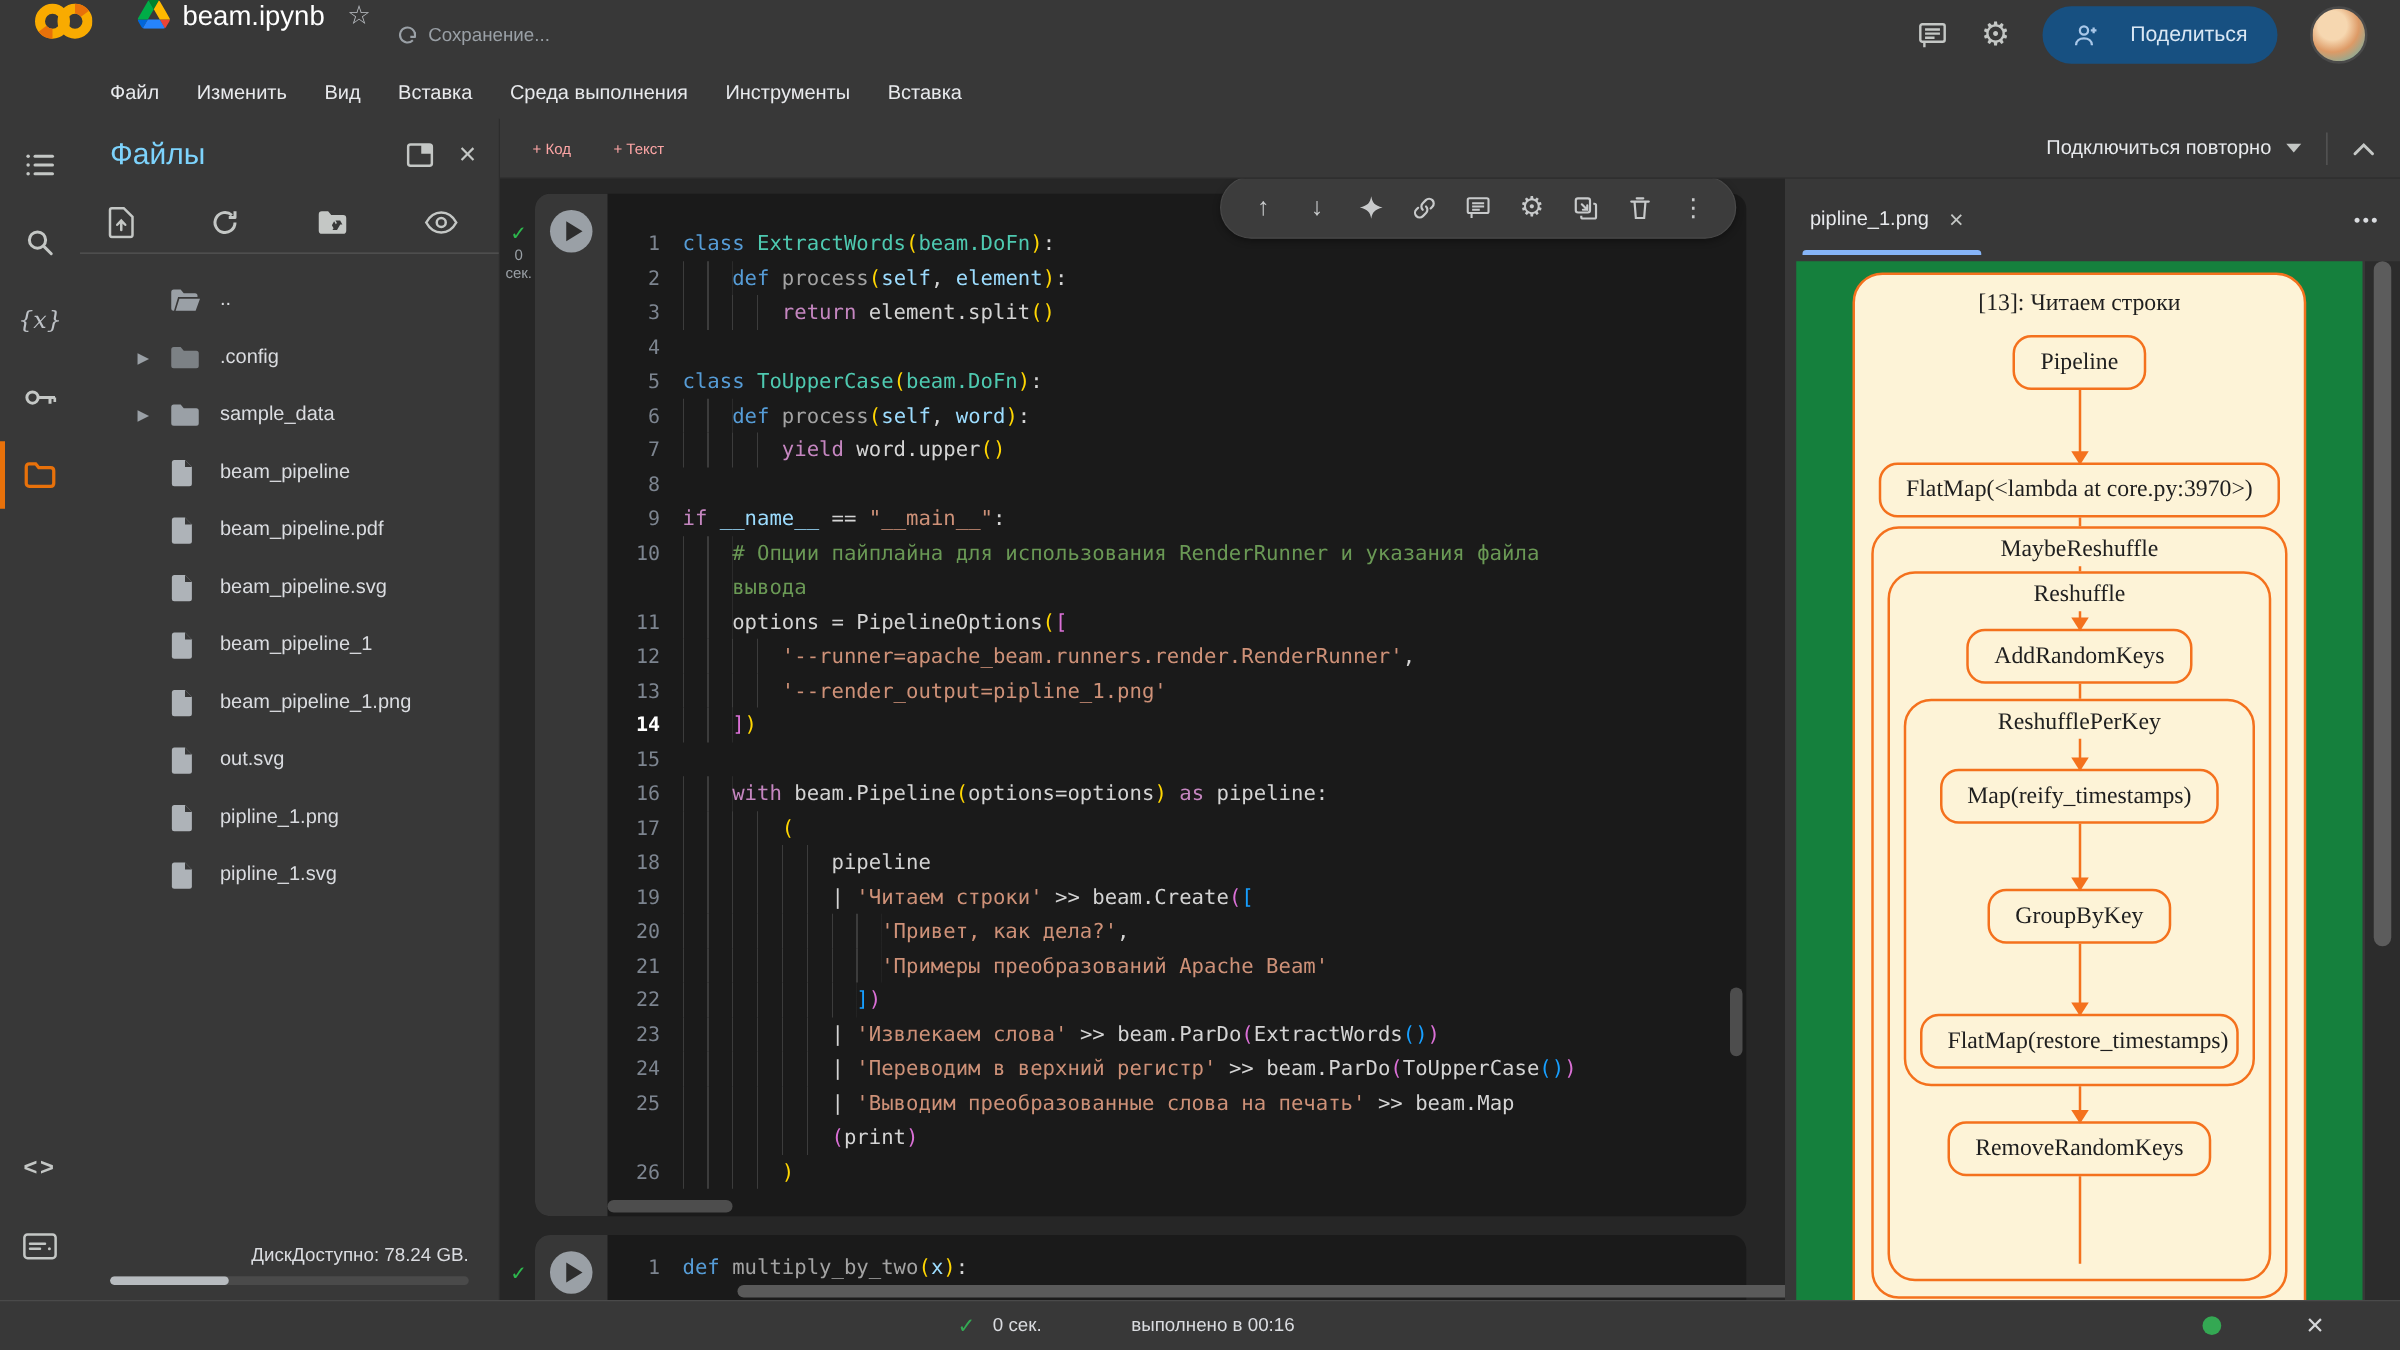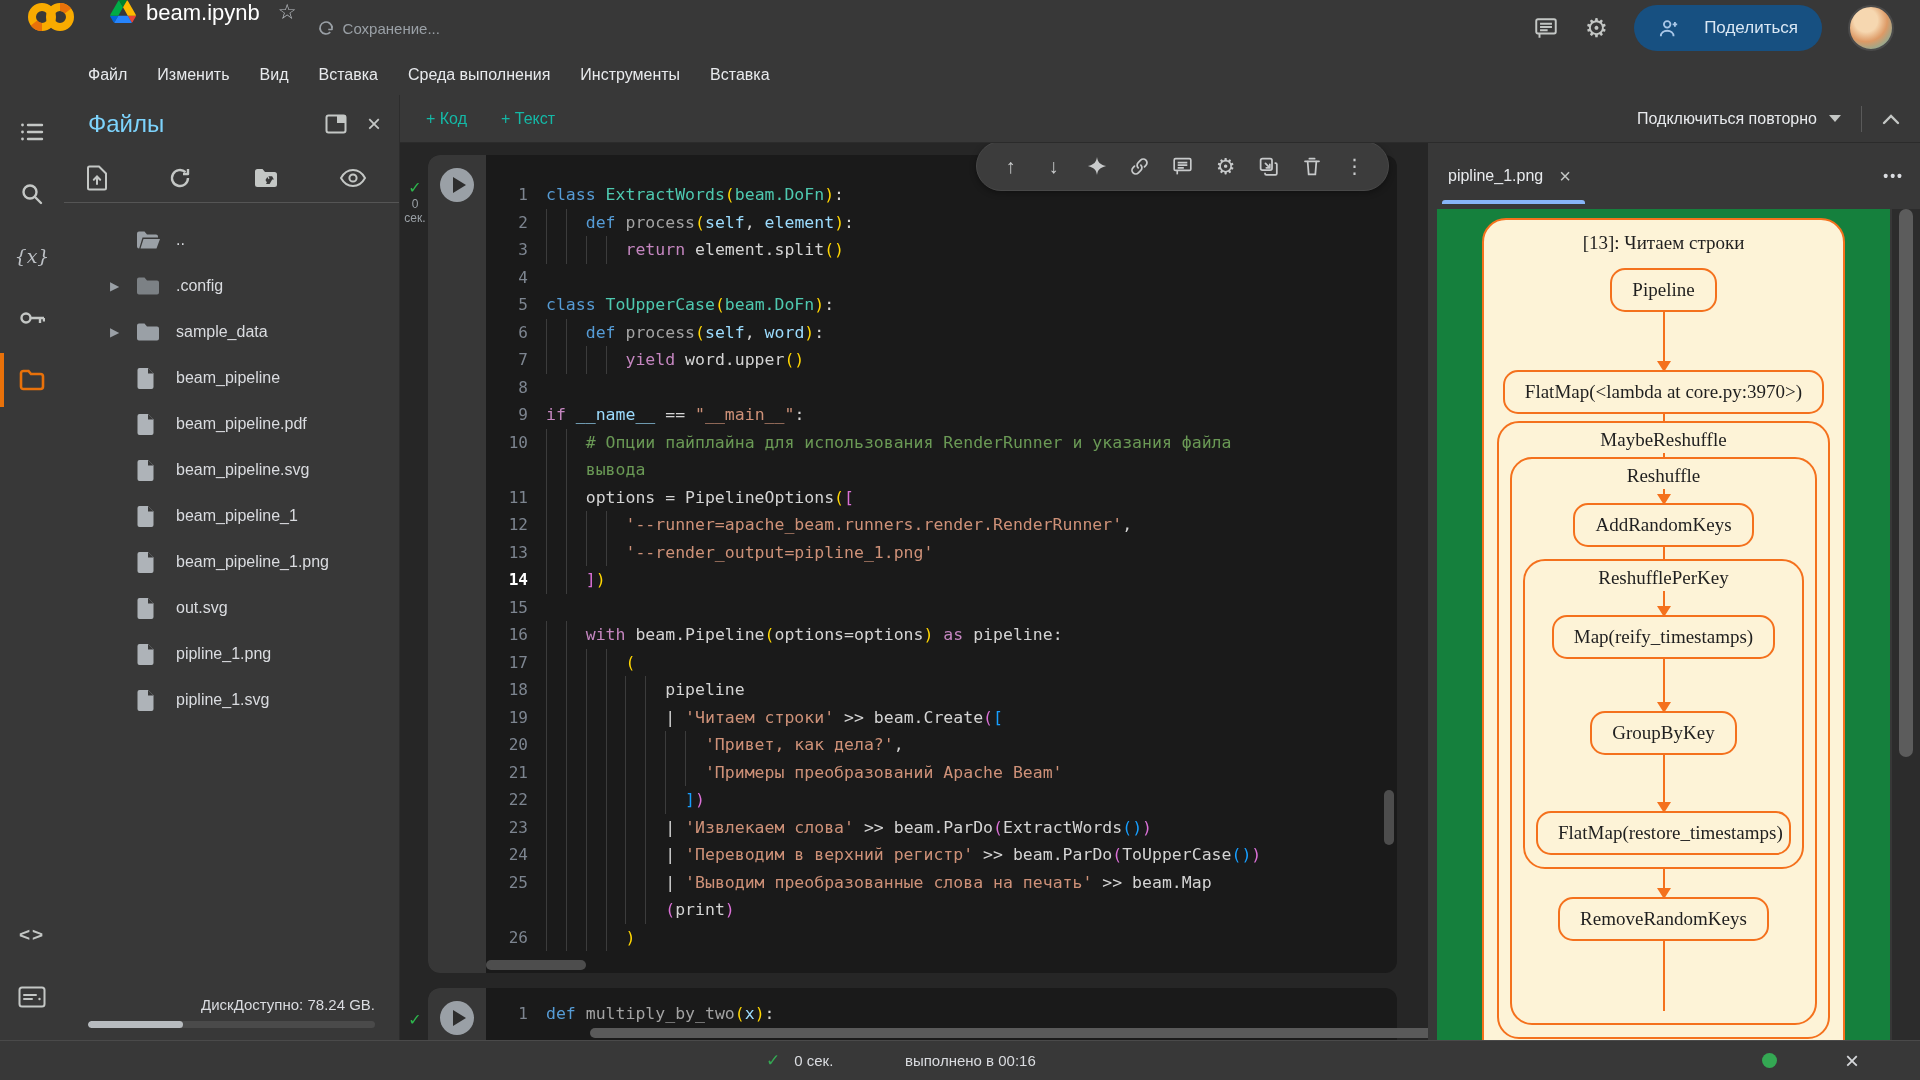--- a/index.html
+++ b/index.html
@@ -48,21 +48,21 @@
 .fitem .ficon{width:26px;margin-right:14px;display:flex}
 .fitem.dim .ficon{opacity:.7}
 .fbottom{position:absolute;left:0;right:0;bottom:0;padding:0 24px 12px}
 .diskrow{display:flex;justify-content:flex-end;font-size:15px;color:#dadce0;margin-bottom:8px}
 .diskbar{height:7px;border-radius:4px;background:#4a4a4a;overflow:hidden}
 .diskfill{height:100%;background:#b7bbbf;border-radius:4px}
 
 
 .toolbar{position:absolute;left:400px;top:95px;right:0;height:48px;background:#383838;
   border-bottom:1px solid #2b2b2b;display:flex;align-items:center;padding:0 20px 0 26px}
-.tbtn{font-size:16px;color:#14b8a6;margin-right:34px;cursor:pointer}
+.tbtn{font-size:12px;color:#fca5a5;margin-right:34px;cursor:pointer}
 .tb-right{margin-left:auto;display:flex;align-items:center}
 .reconnect{display:flex;align-items:center;gap:12px;font-size:16px;color:#e8eaed;cursor:pointer}
 .caret-down{width:0;height:0;border-left:6px solid transparent;border-right:6px solid transparent;border-top:7px solid #c4c7c5}
 .vsep{width:1px;height:26px;background:#5a5a5a;margin:0 20px}
 
 
 .notebook{position:absolute;left:400px;top:143px;width:1028px;bottom:40px;background:#262626;overflow:hidden}
 .execinfo{position:absolute;width:30px;text-align:center;font-size:12px;color:#9aa0a6}
 .execinfo .chk{color:#2db84d;font-size:16px;line-height:18px}
 .cell{position:absolute;left:28px;width:969px;background:#1a1a1a;border-radius:12px;display:flex}

